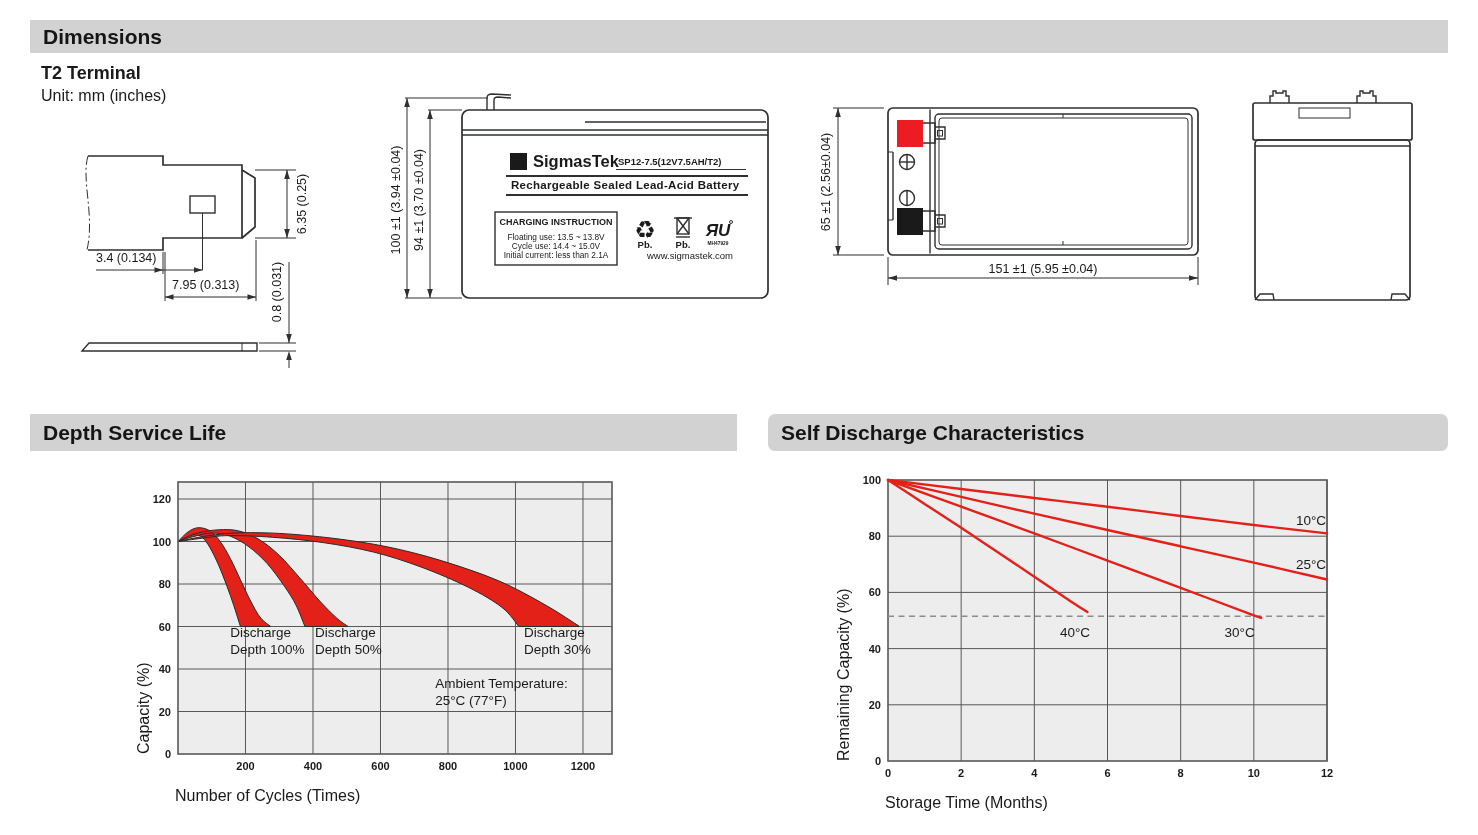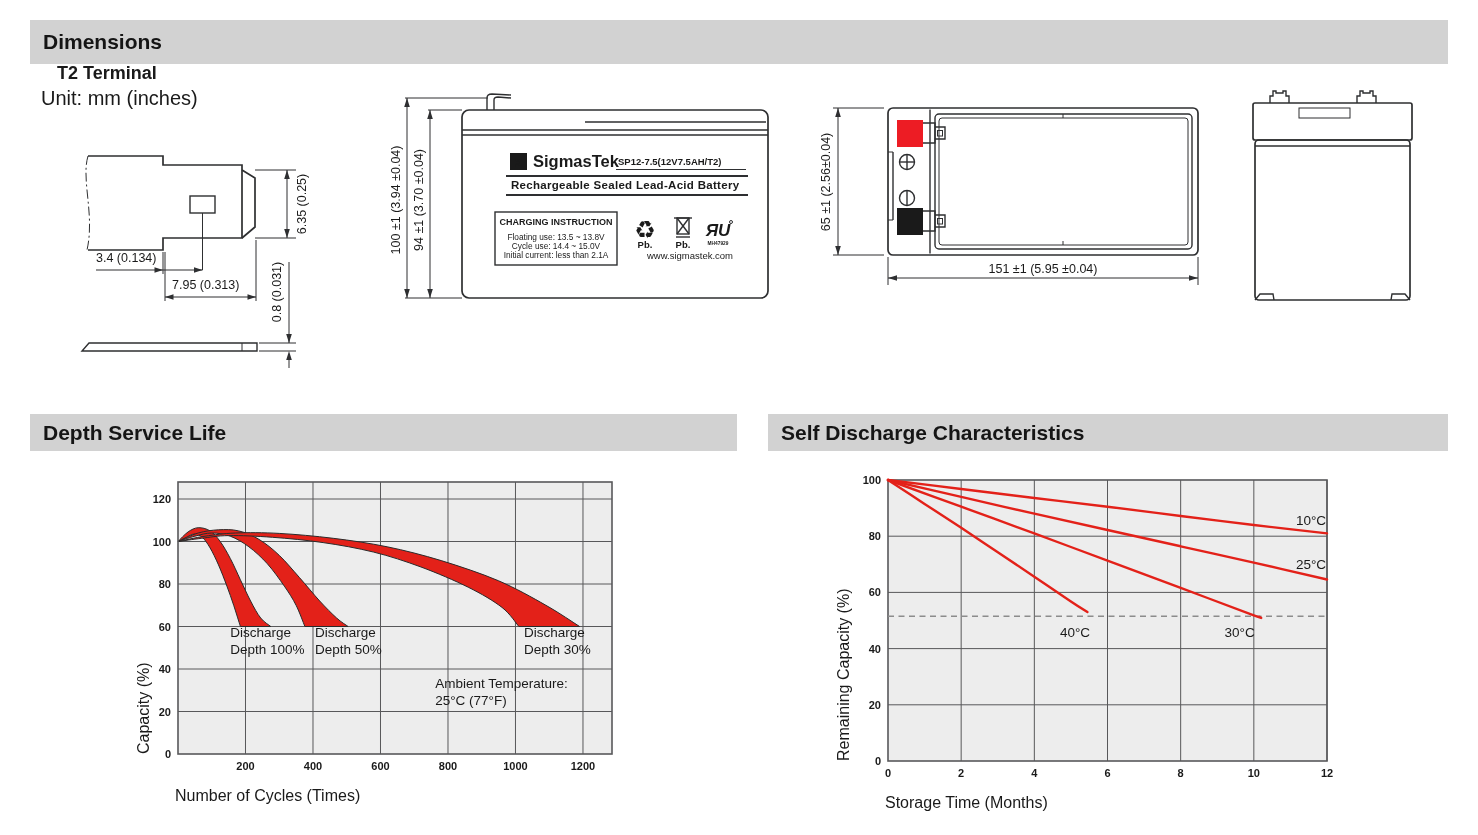--- a/index.html
+++ b/index.html
@@ -1,37 +1,37 @@
 <!DOCTYPE html>
 <html><head>
 <meta charset="utf-8">
 <style>
   html,body{margin:0;padding:0;background:#fff;}
   #page{position:relative;width:1478px;height:835px;background:#ffffff;overflow:hidden;
         font-family:"Liberation Sans","DejaVu Sans",sans-serif;color:#1a1a1a;}
   .abs{position:absolute;}
   .secbar{background:#d2d2d2;font-weight:bold;font-size:21px;color:#151515;
           display:flex;align-items:center;padding-left:13px;box-sizing:border-box;white-space:nowrap;}
-  .subtitle{font-size:18px;font-weight:bold;white-space:nowrap;margin-left:16px;}
-  .unitline{font-size:20px;white-space:nowrap;text-align:center;}
+  .subtitle{font-size:18px;font-weight:bold;white-space:nowrap;}
+  .unitline{font-size:16px;white-space:nowrap;text-align:center;}
   svg{overflow:visible;}
   svg text{font-family:"Liberation Sans","DejaVu Sans",sans-serif;fill:#1a1a1a;}
   .draw line,.draw path,.draw rect.o,.draw circle,.draw polyline{stroke:#2e2f31;fill:none;}
   .dimtxt{font-size:12.5px;}
   .thin{stroke-width:1;}
   .med{stroke-width:1.4;}
   .thick{stroke-width:1.7;}
   .arrow{fill:#2e2f31;stroke:none;}
 </style>
 </head>
 <body>
 
 <div id="page">
 
-  <div class="abs secbar" style="left:30px;top:20px;width:1418px;height:44px;">
+  <div class="abs secbar" style="left:30px;top:20px;width:1418px;height:33px;">
     <span>Dimensions</span>
   </div>
   <div class="abs subtitle" style="left:41px;top:63px;">T2 Terminal</div>
   <div class="abs unitline" style="left:41px;top:87px;">Unit: mm (inches)</div>
 
   <svg class="abs draw" style="left:60px;top:140px;" width="320" height="235" viewBox="0 0 320 235">
 
     <path class="thick" d="M28 16 H103 V25 H182 V98 H103 V110 H28"></path>
     <path class="thin" d="M28 16 C21 40 35 75 27 110" stroke-dasharray="9 3 2 3"></path>
     <path class="thick" d="M182 30 L195 38 V87 L182 98"></path>
@@ -174,21 +174,21 @@
     <rect class="o thin" x="59" y="23" width="51" height="10"></rect>
     <rect class="o thick" x="15" y="55" width="155" height="160" rx="4"></rect>
     <line class="med" x1="15" y1="61" x2="170" y2="61"></line>
     <path class="med" d="M15 215 L20 209 H33 L34 215"></path>
     <path class="med" d="M170 215 L165 209 H152 L151 215"></path>
   </svg>
 
   <div class="abs secbar" style="left:30px;top:414px;width:707px;height:37px;">
     <span>Depth Service Life</span>
   </div>
-  <div class="abs secbar" style="left:768px;top:414px;width:680px;height:37px;">
+  <div class="abs secbar" style="left:768px;top:414px;width:680px;height:37px;border-radius:7px;">
     <span>Self Discharge Characteristics</span>
   </div>
 
   <svg id="cycle-chart" class="abs" style="left:130px;top:460px;" width="510" height="350" viewBox="0 0 510 350">
       <rect x="48" y="22" width="434" height="272" fill="#ededed"></rect>
       <line x1="115.49611197511663" y1="22" x2="115.49611197511663" y2="294" stroke="#58585a" stroke-width="1"></line>
       <line x1="182.99222395023327" y1="22" x2="182.99222395023327" y2="294" stroke="#58585a" stroke-width="1"></line>
       <line x1="250.48833592534993" y1="22" x2="250.48833592534993" y2="294" stroke="#58585a" stroke-width="1"></line>
       <line x1="317.98444790046653" y1="22" x2="317.98444790046653" y2="294" stroke="#58585a" stroke-width="1"></line>
       <line x1="385.4805598755832" y1="22" x2="385.4805598755832" y2="294" stroke="#58585a" stroke-width="1"></line>

